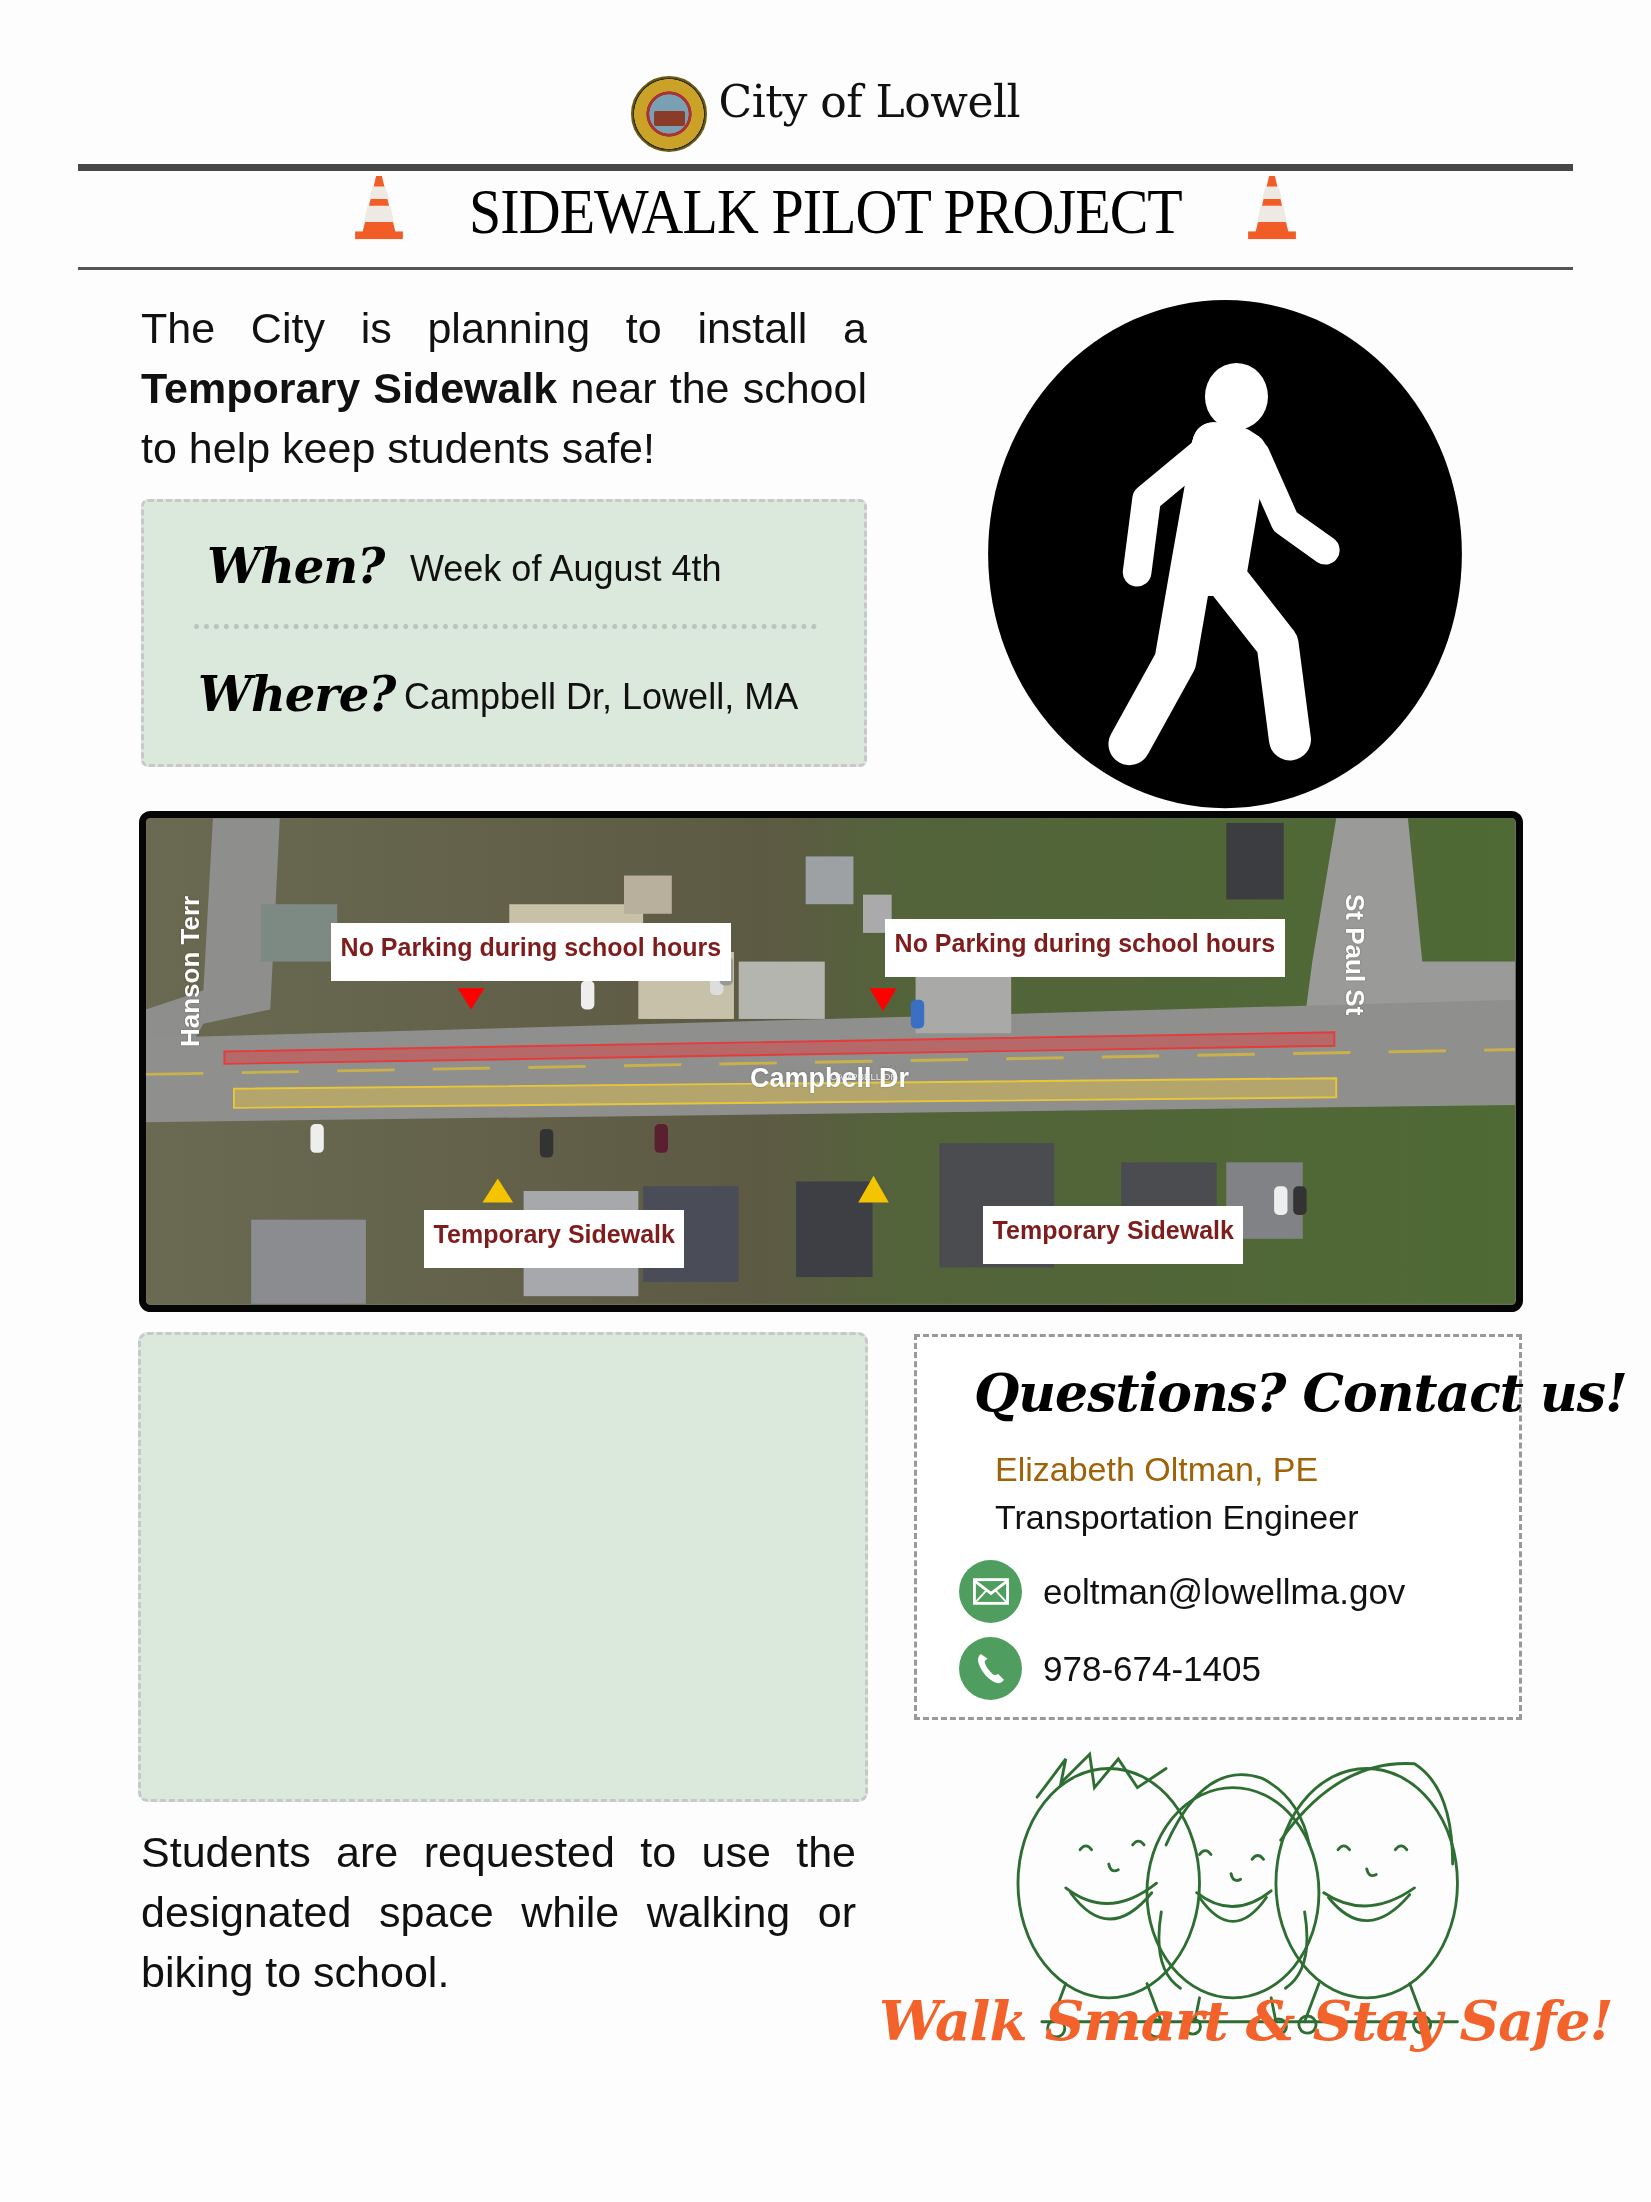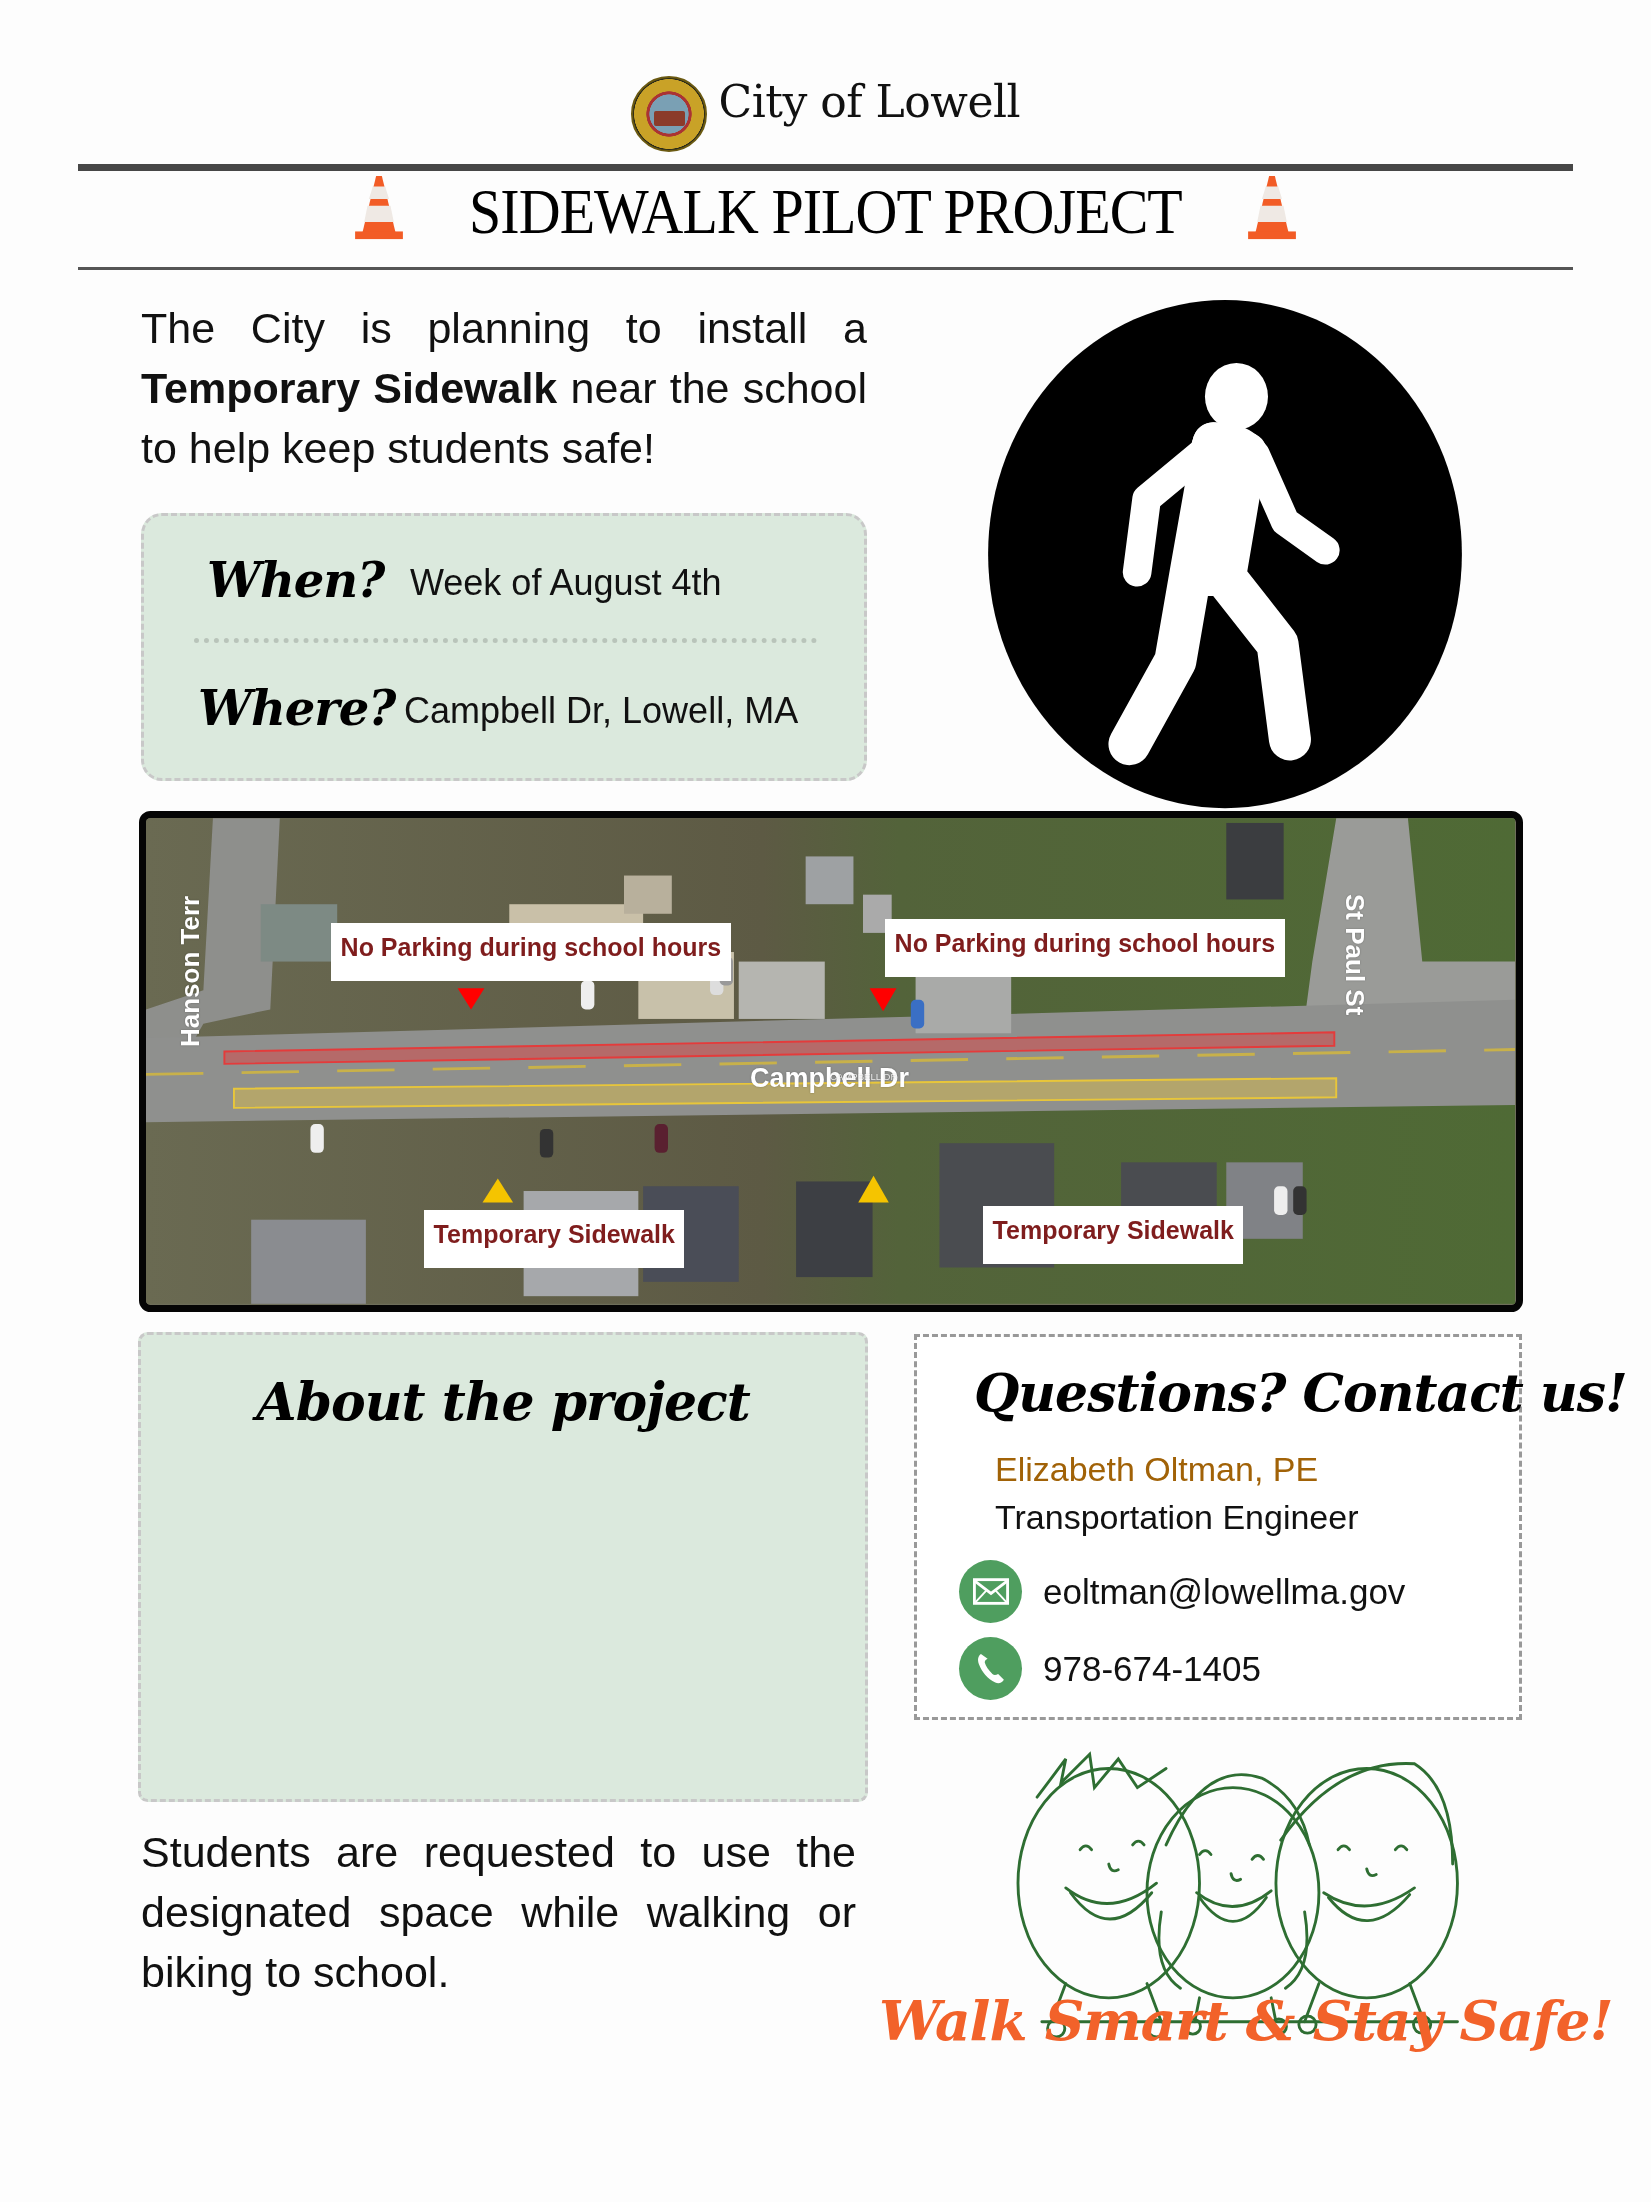--- a/index.html
+++ b/index.html
@@ -18,21 +18,21 @@
 
   .title-row { left: 78px; top: 176px; width: 1495px; height: 88px; display: flex; align-items: flex-start; justify-content: center; gap: 34px; }
   .cone { width: 50px; height: 65px; position: relative; }
   .title { font-family: "Liberation Serif", "DejaVu Serif", serif; font-size: 63px; letter-spacing: -1px; transform: scaleX(0.92); color: #000; white-space: nowrap; }
 
   
   .intro { left: 141px; top: 298px; width: 726px; font-size: 43px; line-height: 60px; text-align: justify; text-align-last: left; color: #111; }
   .intro b { font-weight: bold; }
 
   
-  .ww-box { left: 141px; top: 513px; width: 726px; height: 268px; background: #dbe9dd; border: 3.8px dashed #c8c8c8; border-radius: 21px; }
+  .ww-box { left: 141px; top: 499px; width: 726px; height: 268px; background: #dbe9dd; border: 3.8px dashed #c8c8c8; border-radius: 7px; }
   .script { font-family: "DejaVu Serif", serif; font-style: italic; font-weight: bold; color: #000; letter-spacing: -1px; }
   .ww-label { position: absolute; font-size: 48px; }
   .ww-value { position: absolute; font-size: 36px; color: #111; }
   .ww-sep { position: absolute; left: 50px; top: 122px; width: 623px; height: 0; border-top: 5.7px dotted #b9c4ba; }
 
   
   .ped { left: 986px; top: 300px; width: 478px; height: 512px; }
 
   
   .map { left: 139px; top: 811px; width: 1384px; height: 501px; border: 7.6px solid #050505; border-radius: 11.5px; overflow: hidden; background: #6e6e5a; }
@@ -172,21 +172,20 @@
   <span class="street-label" style="left:604px; top:245px;">Campbell Dr</span>
   <span class="street-label" style="left:684px; top:253px; font-size:9.6px; font-weight:normal; opacity:0.8;">CAMPBELL DR</span>
 
   <span class="map-label" style="left:185px; top:105px;">No Parking during school hours</span>
   <span class="map-label" style="left:739px; top:101px;">No Parking during school hours</span>
   <span class="map-label" style="left:278px; top:392px;">Temporary Sidewalk</span>
   <span class="map-label" style="left:837px; top:388px;">Temporary Sidewalk</span>
 </div>
 
 <div class="abs about-box">
-  <div class="about-title script">About the project</div>
 </div>
 
 <p class="abs closing">Students are requested to use the designated space while walking or biking to school.</p>
 
 <div class="abs contact-box">
   <div class="contact-title script">Questions? Contact us!</div>
   <div class="contact-name">Elizabeth Oltman, PE</div>
   <div class="contact-role">Transportation Engineer</div>
   <div class="contact-row" style="top:223px;">
     <span class="icon-circle">

